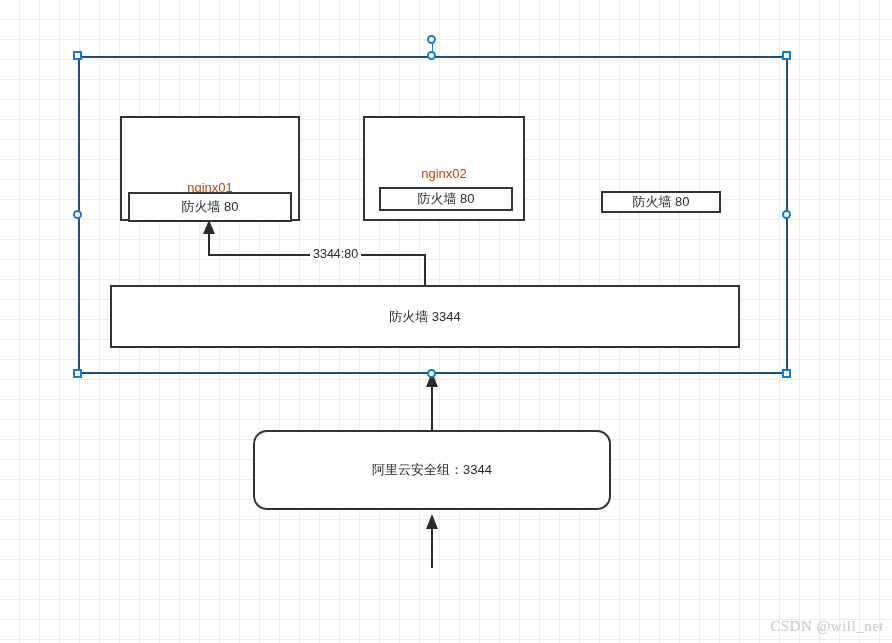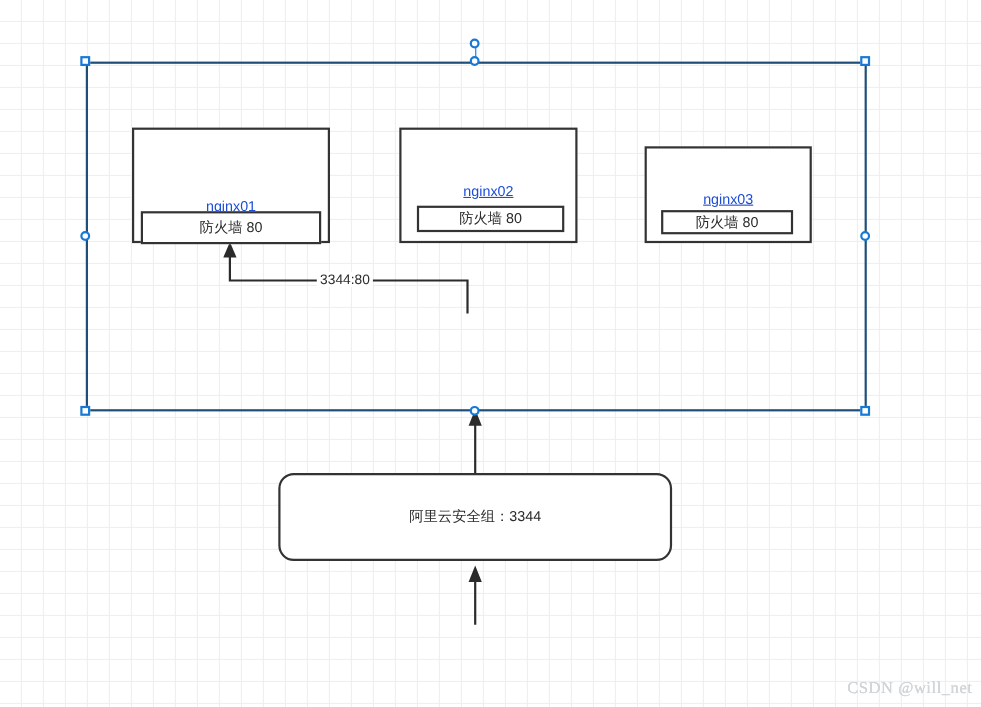--- a/index.html
+++ b/index.html
@@ -28,23 +28,22 @@
     border: 2px solid #333333;
     background: #ffffff;
     color: #2b2b2b;
   }
   .node-label {
     position: absolute;
     left: 0;
     right: 0;
     text-align: center;
     font-size: 13px;
-    color: #1d4ed8;
+    color: #c2410c;
     white-space: nowrap;
-    text-decoration: underline;
   }
   .center-label {
     position: absolute;
     left: 0; right: 0; top: 0; bottom: 0;
     display: flex;
     align-items: center;
     justify-content: center;
     font-size: 13px;
     color: #2b2b2b;
     white-space: nowrap;
@@ -88,20 +87,21 @@
     stroke-width: 2;
   }
   .conn-head { fill: #2b2b2b; stroke: none; }
   .edge-label {
     position: absolute;
     font-size: 12.5px;
     color: #2b2b2b;
     background: #ffffff;
     padding: 0 3px;
     white-space: nowrap;
+    margin-left: 22px;
   }
 
   
   #watermark {
     position: absolute;
     right: 8px;
     bottom: 8px;
     font-size: 15px;
     color: #b9bdc2;
     letter-spacing: 0.5px;
@@ -159,27 +159,27 @@
     <div class="center-label">防火墙 80</div>
   </div>
 
   <div class="node" style="left:363px; top:116px; width:162px; height:105px;">
     <div class="node-label" style="top:48px;">nginx02</div>
   </div>
   <div class="node" style="left:379px; top:187px; width:134px; height:24px;">
     <div class="center-label">防火墙 80</div>
   </div>
 
-  <div class="node" style="left:586px; top:133px; width:152px; height:88px;">
-    <div class="node-label" style="top:38px;">nginx03</div>
-  </div>
   <div class="node" style="left:601px; top:191px; width:120px; height:22px;">
     <div class="center-label">防火墙 80</div>
   </div>
 
+  <div class="node" style="left:110px; top:285px; width:630px; height:63px;">
+    <div class="center-label">防火墙 3344</div>
+  </div>
 
   <div class="node" style="left:253px; top:430px; width:358px; height:80px;border-radius:14px;">
     <div class="center-label">阿里云安全组：3344</div>
   </div>
 
 
   <div id="watermark">
     <span>CSDN @will_net</span>
     <span class="wm-sub">CSDN @will_net</span>
   </div>

